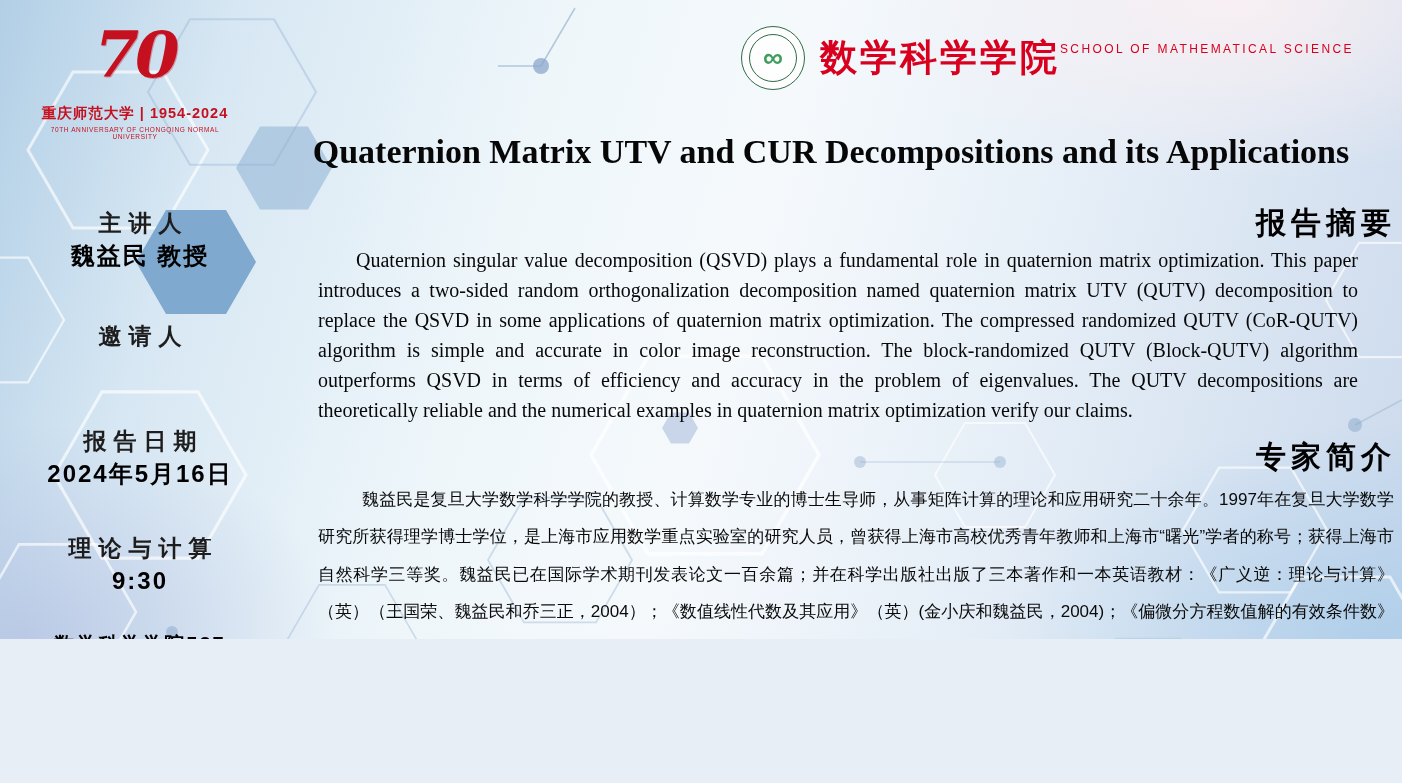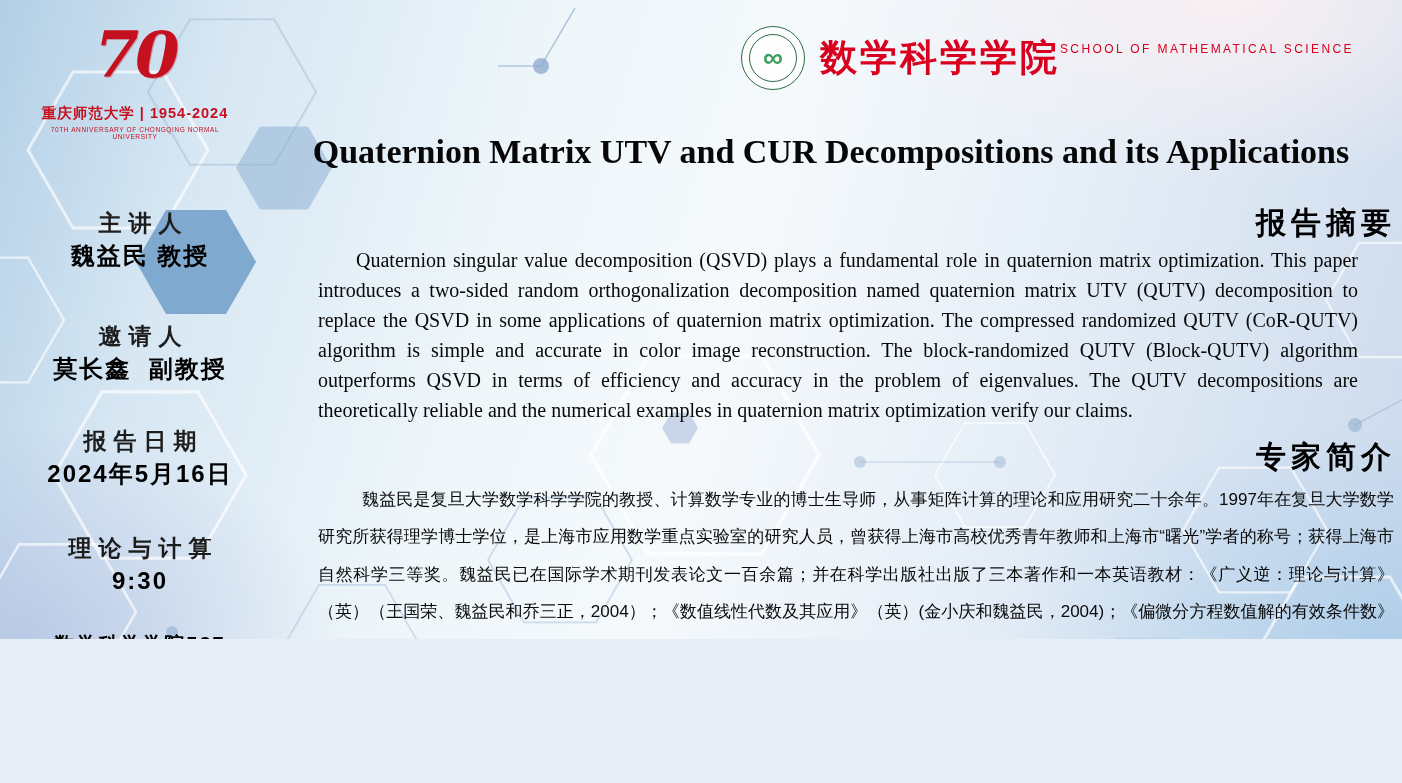--- a/index.html
+++ b/index.html
@@ -145,21 +145,20 @@
 
   <div class="sidebar">
 
     <div class="info-group" id="group-speaker">
       <div class="info-label">主讲人</div>
       <div class="info-value">魏益民 教授</div>
     </div>
 
     <div class="info-group" id="group-inviter">
       <div class="info-label">邀请人</div>
-      <div class="info-value">莫长鑫  副教授</div>
     </div>
 
     <div class="info-group" id="group-date">
       <div class="info-label">报告日期</div>
       <div class="info-value">2024年5月16日</div>
     </div>
 
     <div class="info-group" id="group-time">
       <div class="info-label">理论与计算</div>
       <div class="info-value">9:30</div>

